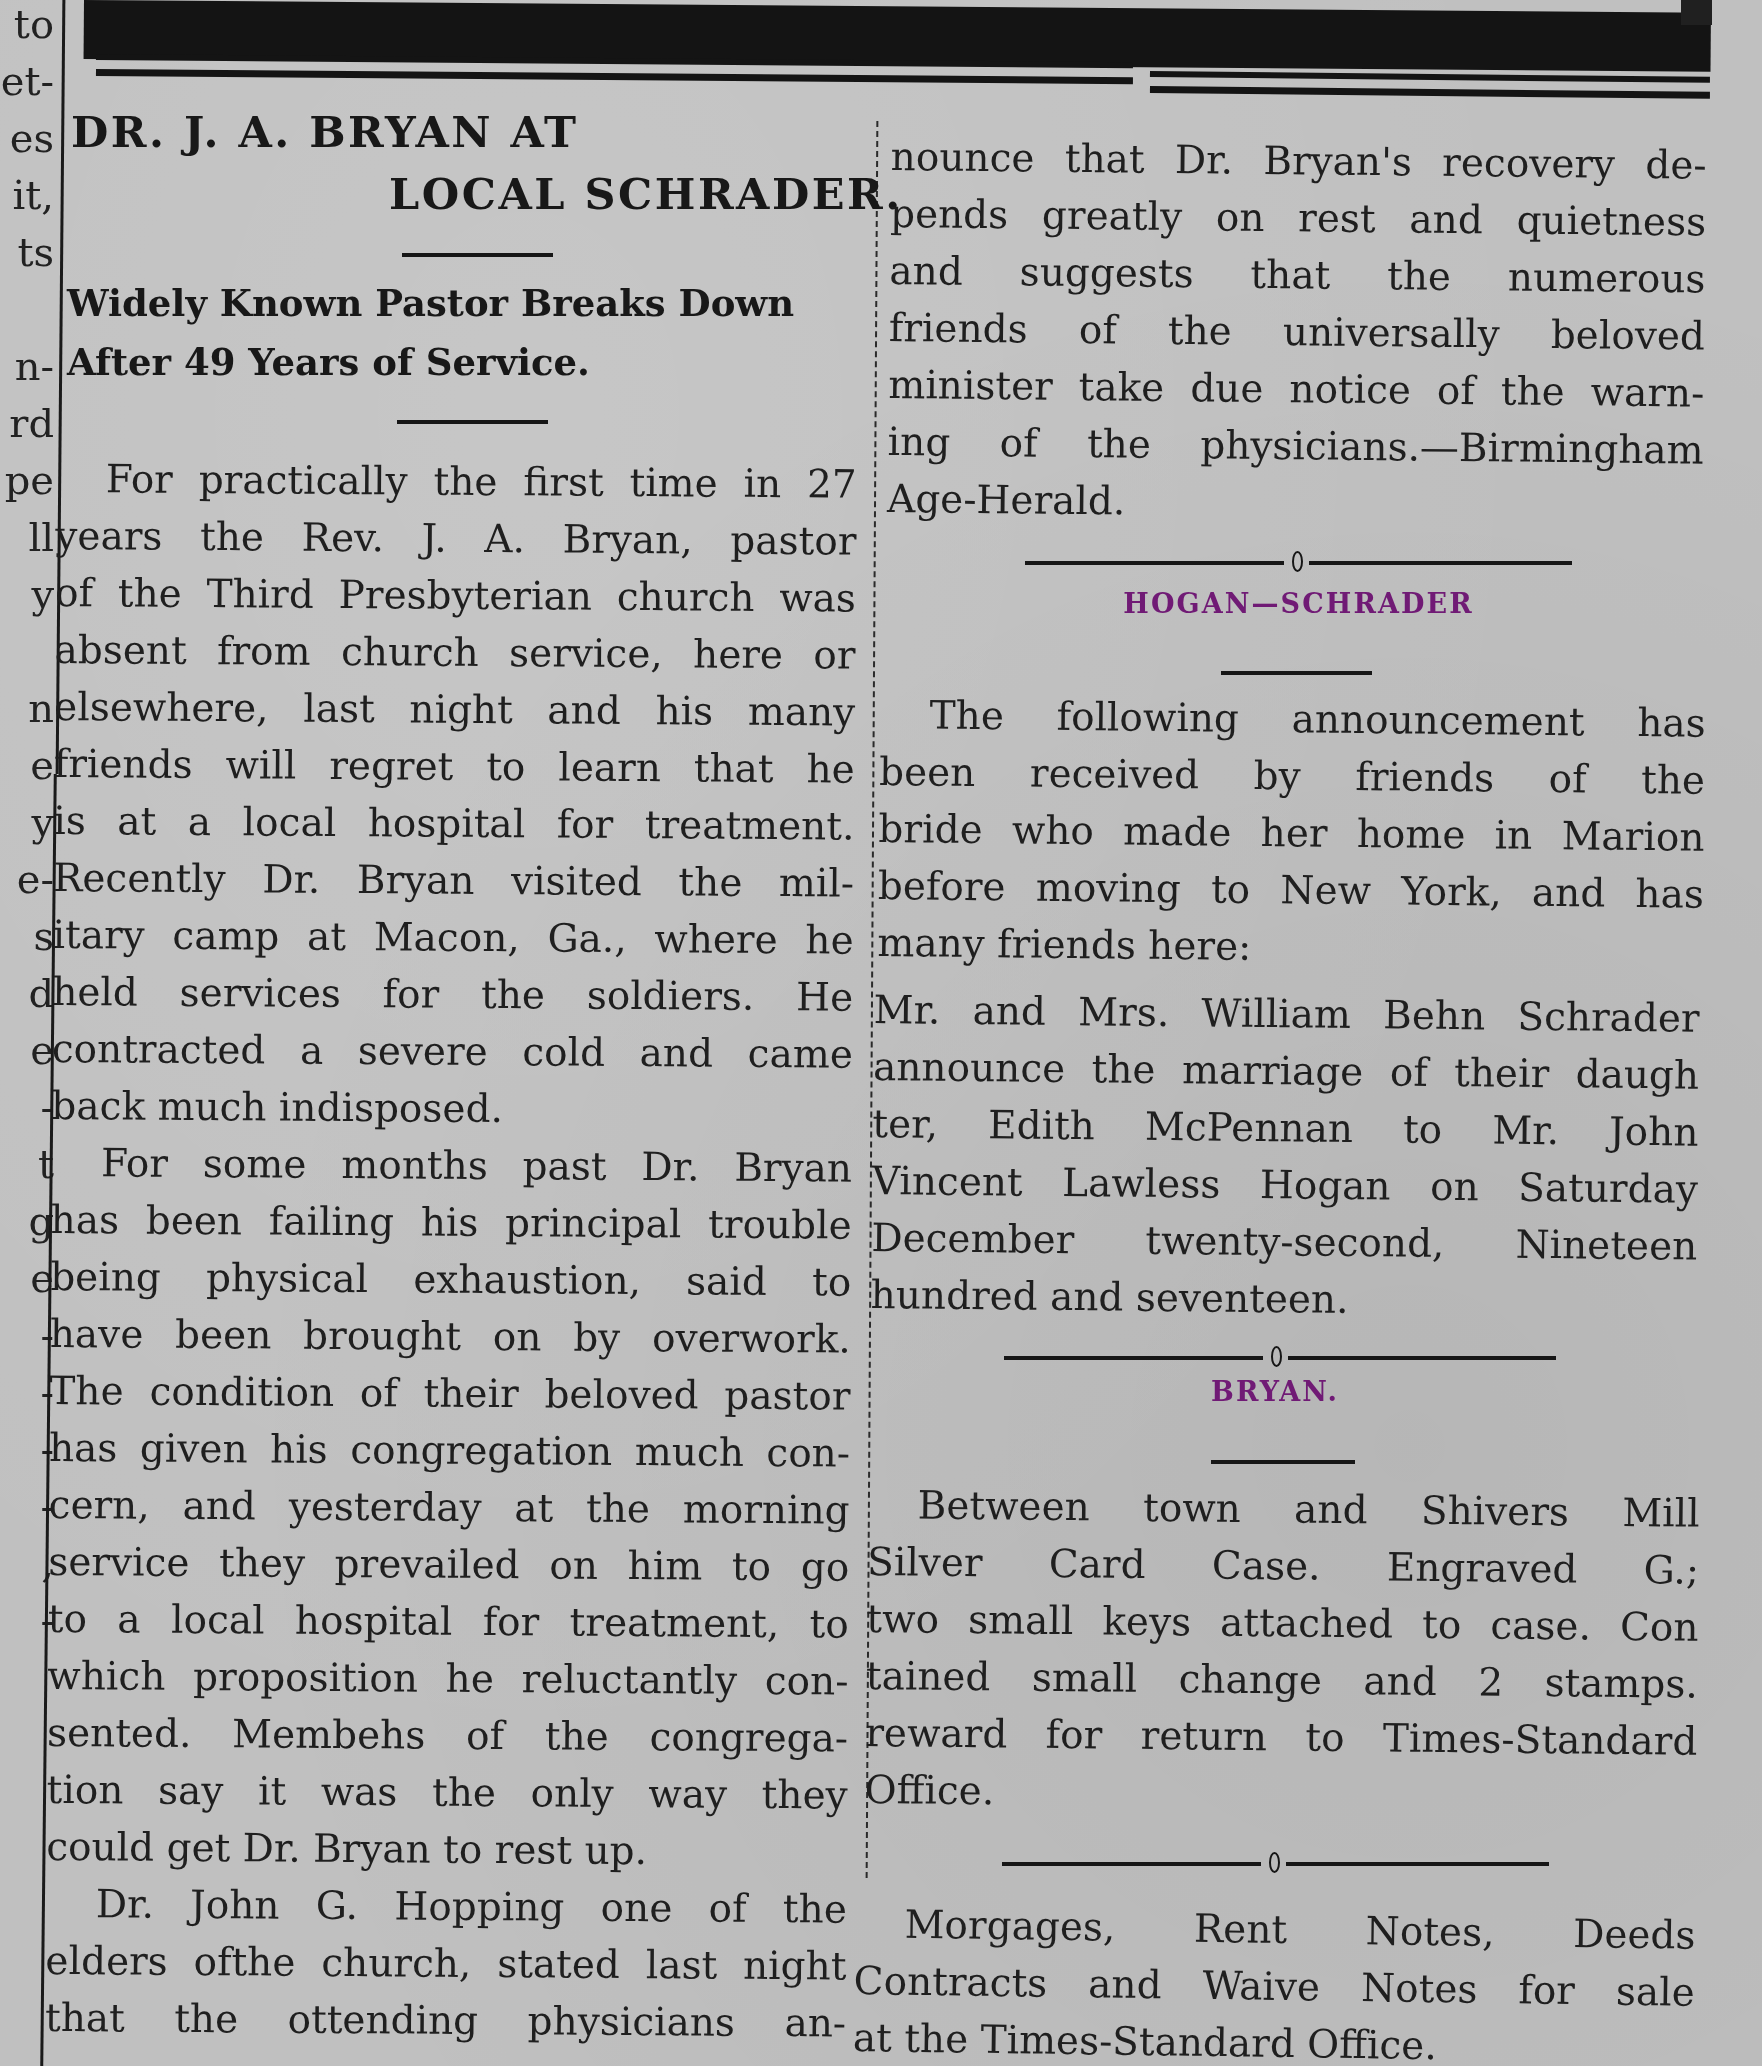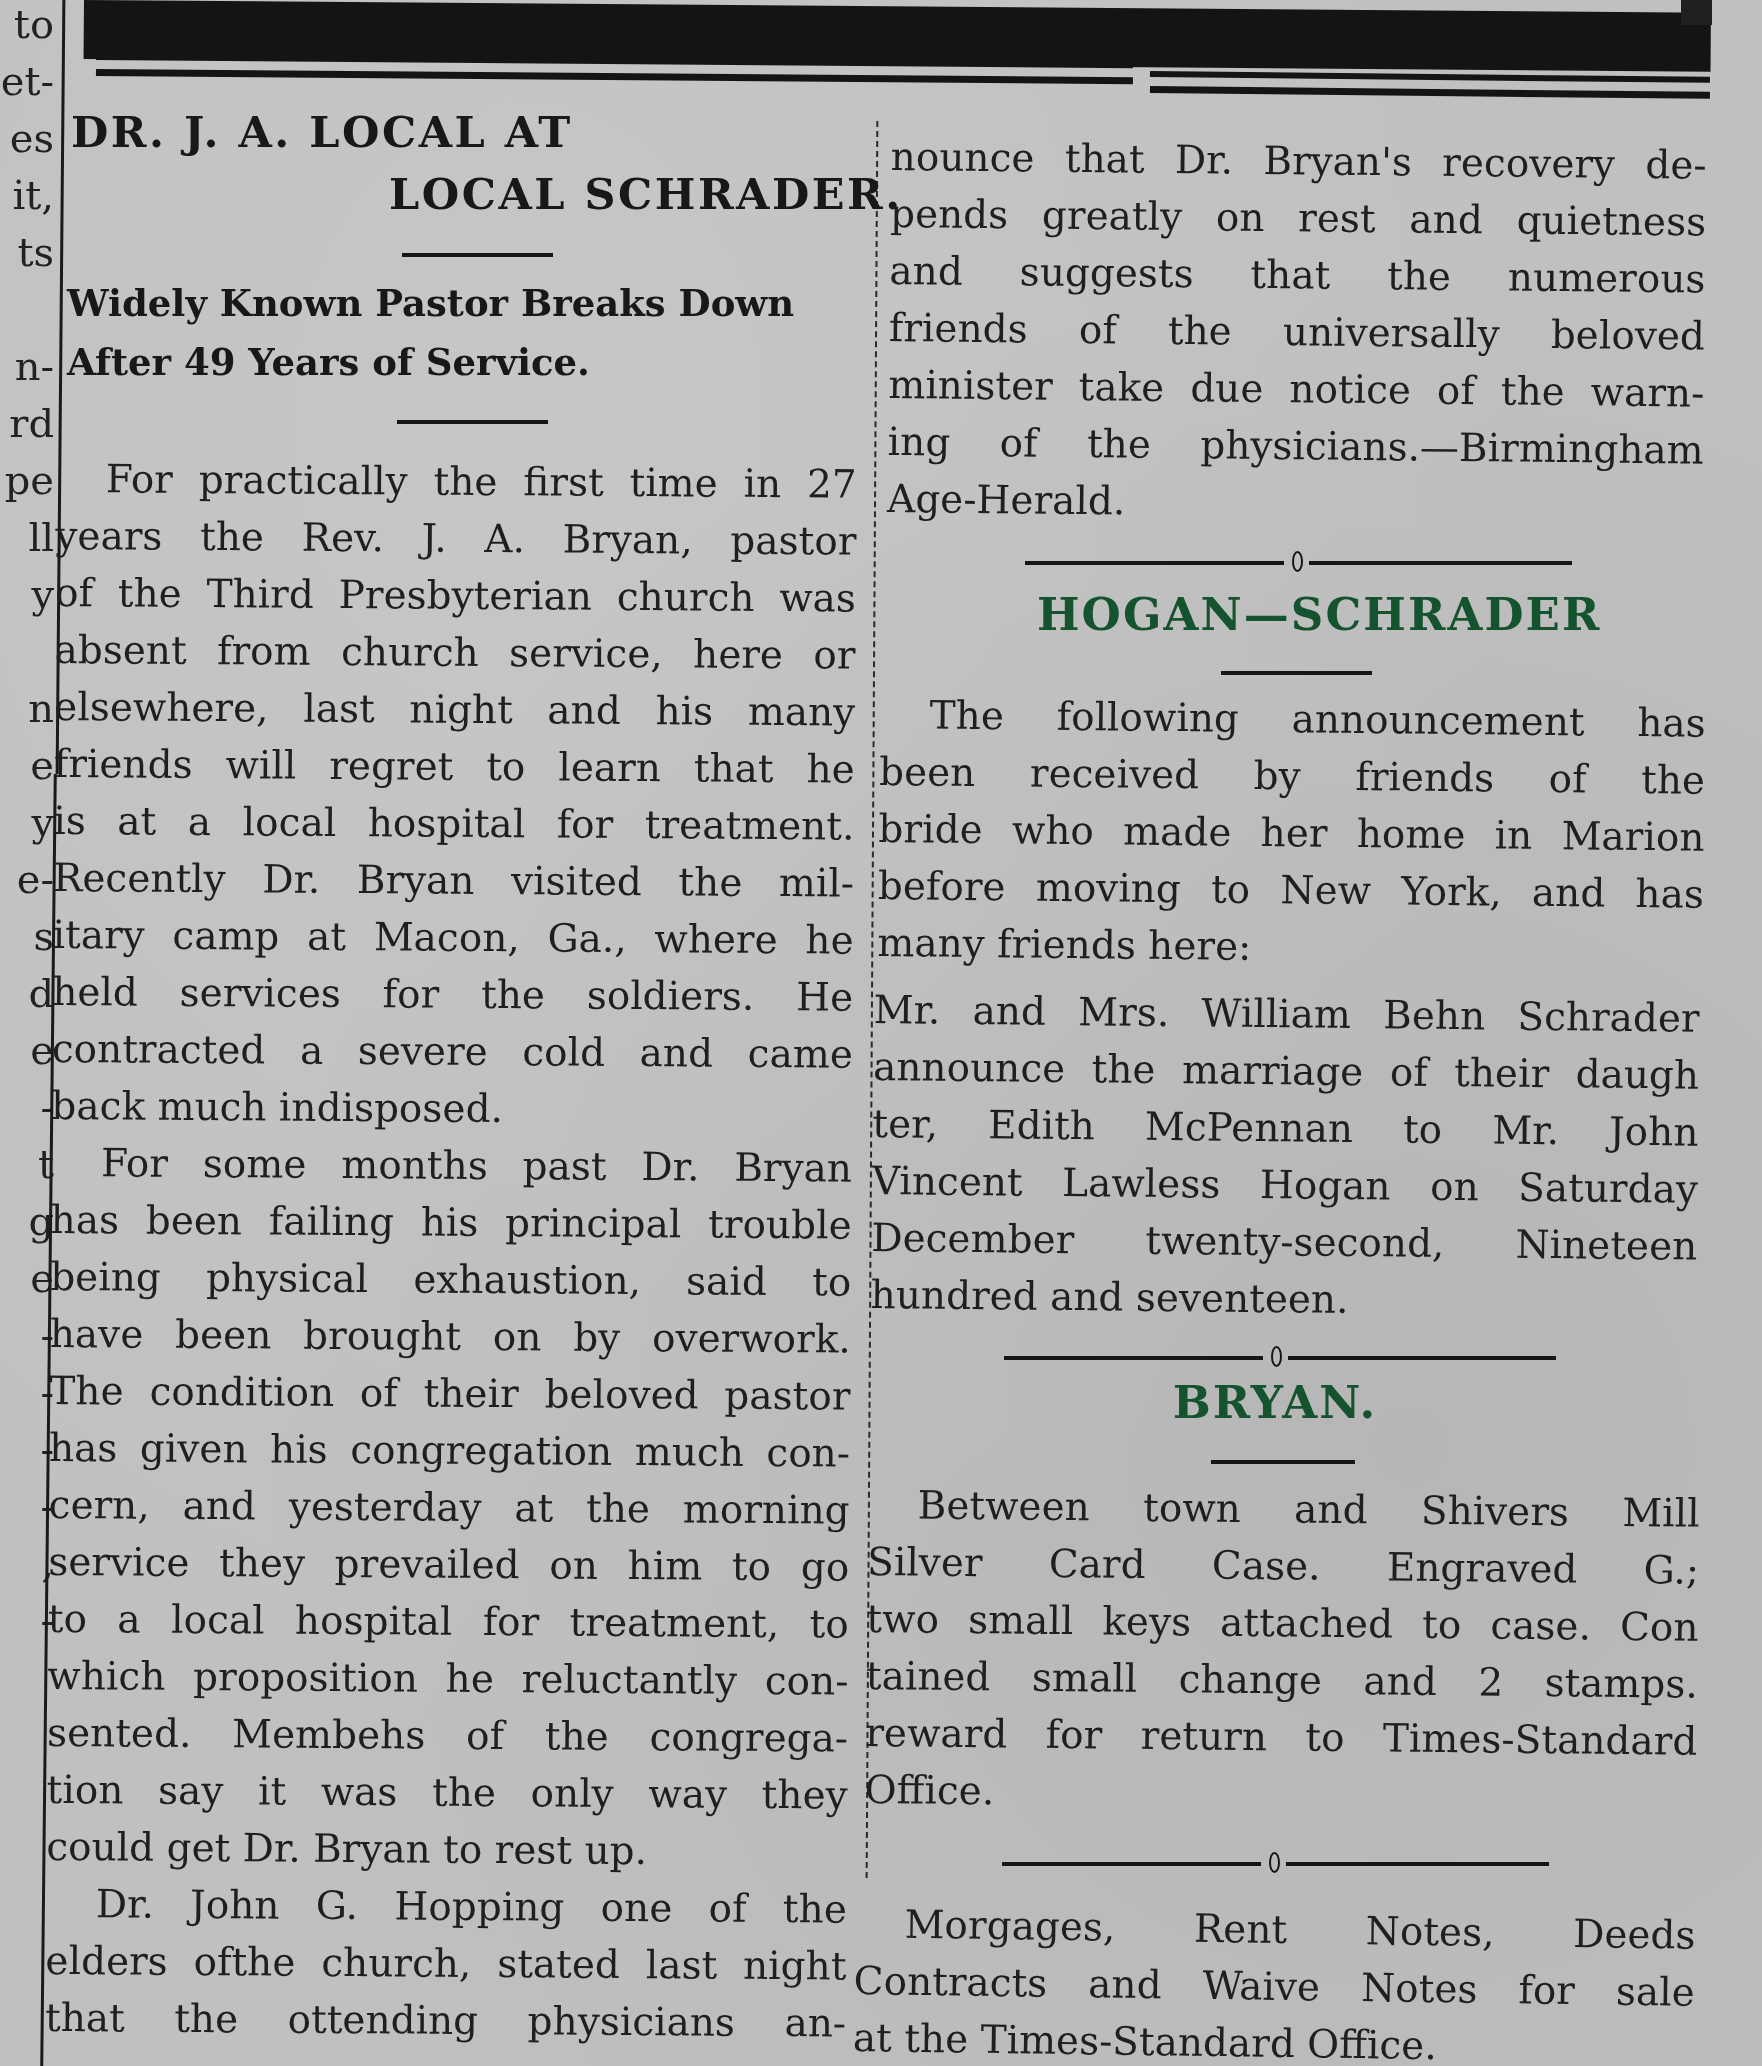--- a/index.html
+++ b/index.html
@@ -32,22 +32,22 @@
     position:absolute; font-weight:bold; font-size:37px; 
     color:#181818; line-height:54px; white-space:nowrap;
   }
   .col {
     position:absolute; font-size:39px; line-height:57px; color:#1f1f1f;
   }
   .line { display:block; white-space:nowrap; text-align:justify; text-align-last:justify; }
   .line.last { text-align-last:left; }
   .line.indent { padding-left:50px; }
   .subhead {
-    position:absolute; font-weight:bold; font-size:45px; letter-spacing:2.1px;
-    text-align:center; color:#14532d; white-space:nowrap;
+    position:absolute; font-weight:bold; font-size:27px; letter-spacing:2.1px;
+    text-align:center; color:#701a75; white-space:nowrap;
   }
   .ornament { position:absolute; height:25px; }
   .ornament .bar { position:absolute; top:11px; height:3.8px; background:#161616; }
   .ornament .o {
     position:absolute; top:0.8px; width:11px; height:21px; border:2.5px solid #161616;
     border-radius:50%; box-sizing:border-box;
   }
   .short-rule { position:absolute; height:3.8px; background:#161616; }
   .corner-mark { position:absolute; left:1681px; top:0; width:31px; height:25px; background:#202020; }
 </style>
@@ -62,21 +62,21 @@
 
 <div class="rule" style="left:84px; top:0; width:1627px; height:59px; transform:rotate(0.45deg); transform-origin:left top;"></div>
 <div class="corner-mark"></div>
 <div class="rule" style="left:96px; top:54px; width:1037px; height:5.9px; transform:rotate(0.45deg); transform-origin:left top;"></div>
 <div class="rule" style="left:96px; top:69px; width:1037px; height:6.7px; transform:rotate(0.45deg); transform-origin:left top;"></div>
 <div class="rule" style="left:1150px; top:71px; width:560px; height:5.9px; transform:rotate(0.6deg); transform-origin:left top;"></div>
 <div class="rule" style="left:1150px; top:86px; width:560px; height:6.7px; transform:rotate(0.6deg); transform-origin:left top;"></div>
 
 <div class="vrule dashed" style="left:871px; top:121px; height:1757px; transform:rotate(0.35deg);"></div>
 
-<div class="head1" style="left:71px; top:107px;">DR. J. A. LOCAL AT</div>
+<div class="head1" style="left:71px; top:107px;">DR. J. A. BRYAN AT</div>
 <div class="head1" style="left:389px; top:169px;">LOCAL SCHRADER.</div>
 <div class="short-rule" style="left:402px; top:253px; width:151px;"></div>
 
 <div class="deck" style="left:67px; top:276px; width:795px;">Widely Known Pastor Breaks Down</div>
 <div class="deck" style="left:67px; top:335px; width:795px;">After 49 Years of Service.</div>
 <div class="short-rule" style="left:397px; top:420px; width:151px;"></div>
 
 <div class="col" style="left:56px; top:450px; width:801px; transform:rotate(0.4deg); transform-origin:left top;">
   <div id="p1">
       <span class="line indent">For practically the first time in 27</span>

